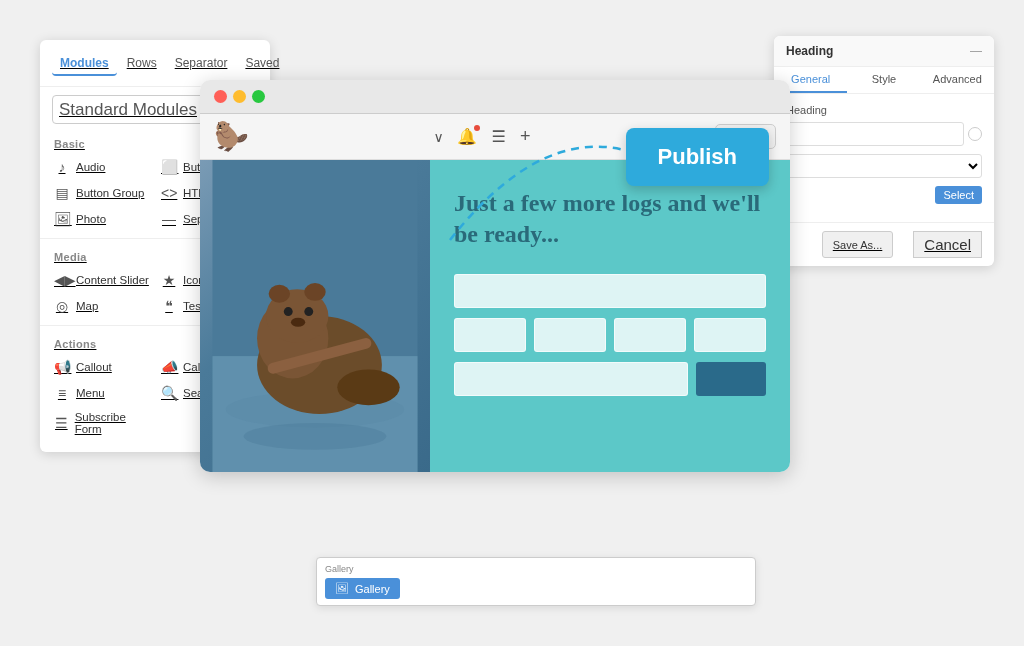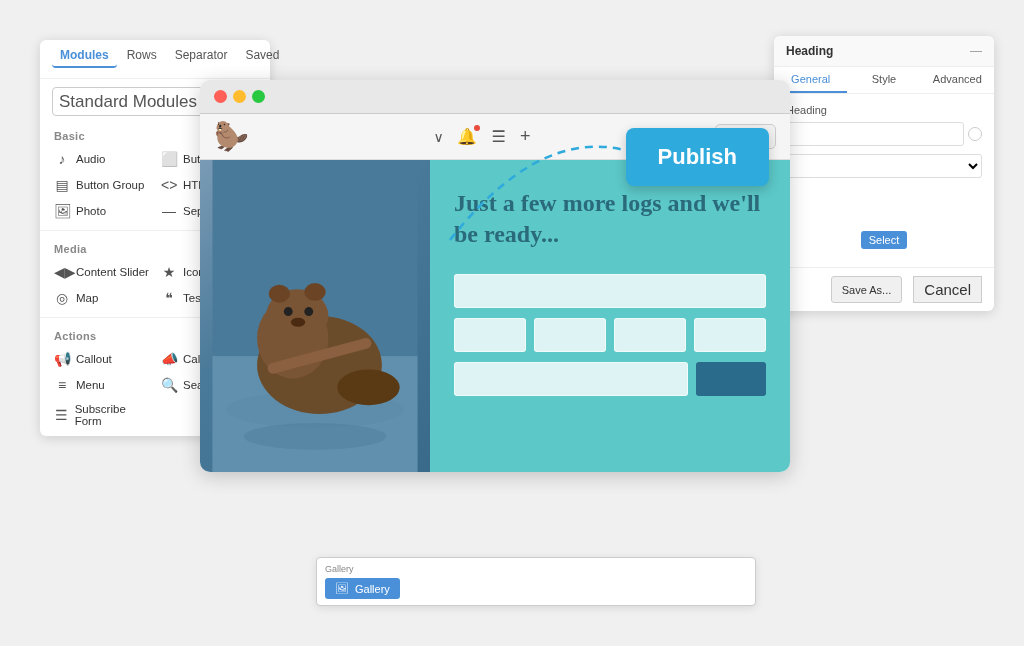--- a/index.html
+++ b/index.html
@@ -14,22 +14,23 @@
 
     
     .left-panel {
       position: absolute;
       left: 40px;
       top: 40px;
       width: 230px;
       background: #fff;
       border-radius: 6px;
       box-shadow: 0 2px 12px rgba(0,0,0,0.15);
-      padding: 4px 0;
+      padding: 12px 0;
       z-index: 1;
+      text-decoration: underline;
     }
     .panel-tabs {
       display: flex;
       gap: 2px;
       padding: 0 12px 10px;
       border-bottom: 1px solid #eee;
     }
     .panel-tab {
       font-size: 12px;
       color: #555;
@@ -181,43 +182,43 @@
       border: 1px solid #ddd;
       border-radius: 3px;
       font-size: 11px;
       padding: 2px 4px;
       margin-bottom: 8px;
       background: #fff;
     }
     .right-select-row {
       display: flex;
       align-items: center;
-      justify-content: center;
+      justify-content: flex-end;
       margin-bottom: 8px;
-      margin-top: 45px;
     }
     .select-label-sm {
       font-size: 11px;
       color: #555;
     }
     .select-btn {
       background: #4a90d9;
       color: #fff;
       border: none;
       border-radius: 3px;
       font-size: 11px;
       padding: 3px 8px;
       cursor: pointer;
     }
     .right-panel-footer {
       display: flex;
       justify-content: flex-end;
-      gap: 11px;
+      gap: 20px;
       padding: 8px 12px;
       border-top: 1px solid #eee;
+      text-decoration: underline;
     }
     .btn-saveas {
       font-size: 11px;
       background: #f0f0f0;
       border: 1px solid #ccc;
       border-radius: 3px;
       padding: 4px 10px;
       cursor: pointer;
       color: #333;
     }

